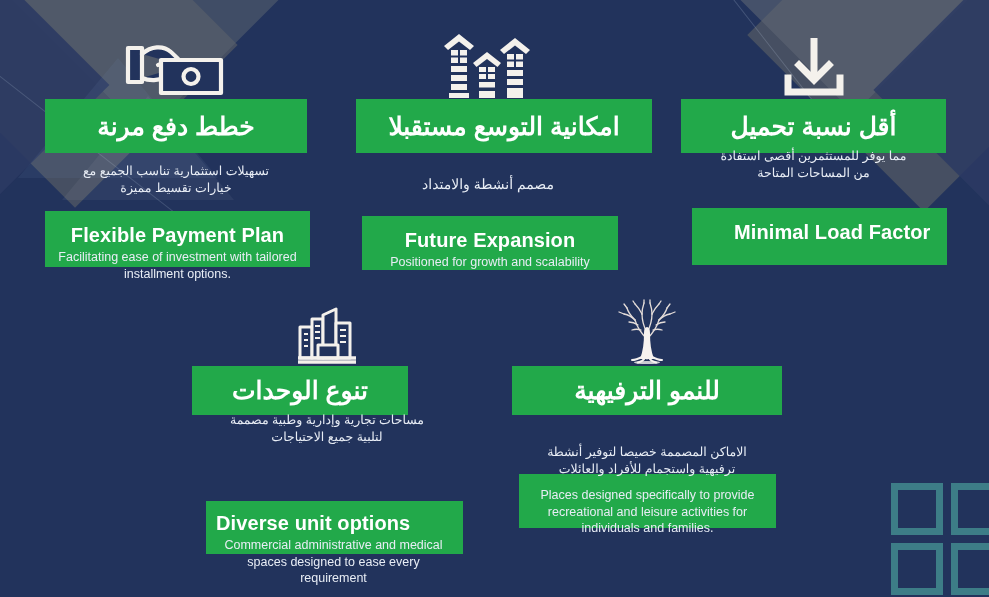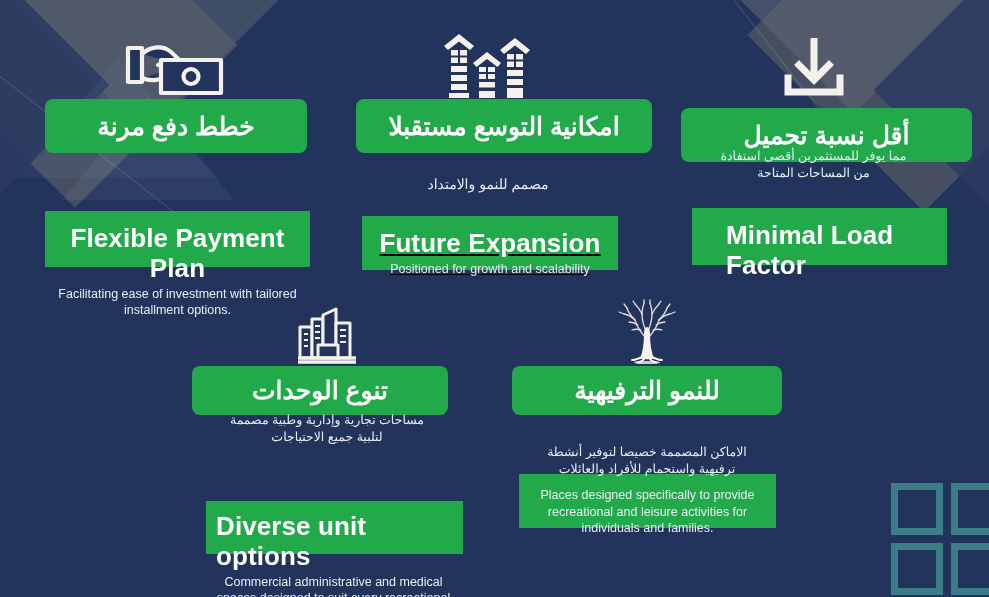--- a/index.html
+++ b/index.html
@@ -142,21 +142,20 @@
   .bar {
     position: absolute;
     background: #22a94a;
     box-sizing: border-box;
     z-index: 2;
   }
   .bar-ar {
     display: flex;
     align-items: center;
     justify-content: center;
-    border-radius: 8px;
   }
   .title-ar {
     color: #ffffff;
     font-size: 25px;
     font-weight: 700;
     direction: rtl;
     unicode-bidi: bidi-override;
     line-height: 1;
     white-space: nowrap;
     letter-spacing: .2px;
@@ -186,21 +185,21 @@
   }
   .en-inner {
     position: relative;
     z-index: 2;
     padding: 0 12px;
     box-sizing: border-box;
   }
   .title-en {
     color: #ffffff;
     font-weight: 700;
-    font-size: 26px;
+    font-size: 20px;
     line-height: 1.15;
     letter-spacing: .1px;
     margin: 0;
   }
   .desc-en {
     color: #e8edf5;
     font-size: 12.5px;
     line-height: 1.32;
     margin: 2px 0 0 0;
   }
@@ -240,20 +239,22 @@
         <path d="M17 18 C26 10 38 9 46 16 C52 21 56 26 59 30" fill="#22335c"></path>
         <path d="M17 42 C24 45 34 45 41 41 C46 38 50 34 54 31" fill="#22335c"></path>
         <path d="M33 29 C38 26 45 27 49 31" fill="none"></path>
         <rect x="36" y="24" width="60" height="33" fill="#22335c"></rect>
         <circle cx="66" cy="40.5" r="7.5" fill="#22335c"></circle>
       </svg>
     </div>
     <div class="bar bar-ar" style="left:45px; top:99px; width:262px; height:54px;">
       <span class="title-ar">خطط دفع مرنة</span>
     </div>
+    <div class="desc-ar" style="left:45px; top:163px; width:262px; white-space:pre-line;">تسهيلات استثمارية تناسب الجميع مع
+خيارات تقسيط مميزة</div>
 
     <div class="en-block" style="left:45px; top:211px; width:265px; height:80px;">
       <div class="en-green" style="width:265px; height:56px;"></div>
       <div class="en-inner align-center" style="padding-top:13px;">
         <p class="title-en">Flexible Payment Plan</p>
         <p class="desc-en">Facilitating ease of investment with tailored installment options.</p>
       </div>
     </div>
 
     <div class="icon-wrap" style="left:340px; top:26px; width:295px; height:72px;">
@@ -284,77 +285,77 @@
           <rect x="46" y="37" width="2" height="12"></rect>
           <rect x="39" y="42" width="16" height="2"></rect>
           <rect x="74" y="24" width="2" height="13"></rect>
           <rect x="67" y="29.5" width="16" height="2"></rect>
         </g>
       </svg>
     </div>
     <div class="bar bar-ar" style="left:356px; top:99px; width:296px; height:54px;">
       <span class="title-ar">امكانية التوسع مستقبلا</span>
     </div>
-    <div class="desc-ar" style="left:340px; top:175px; width:296px; white-space:pre-line; font-size:14px;">مصمم للنمو والامتداد</div>
-
-    <div class="en-block" style="left:362px; top:216px; width:256px; height:70px;text-decoration:underline;">
+    <div class="desc-ar" style="left:340px; top:175px; width:296px; white-space:pre-line; font-size:14px;">مصمم أنشطة والامتداد</div>
+
+    <div class="en-block" style="left:362px; top:216px; width:256px; height:70px;">
       <div class="en-green" style="width:256px; height:54px;"></div>
       <div class="en-inner align-center" style="padding-top:13px;">
         <p class="title-en">Future Expansion</p>
         <p class="desc-en">Positioned for growth and scalability</p>
       </div>
     </div>
 
     <div class="icon-wrap" style="left:681px; top:30px; width:265px; height:68px;">
       <svg width="64" height="60" viewBox="0 0 64 60" fill="none" stroke="#f4f1ec" stroke-width="7" stroke-linecap="square" stroke-linejoin="miter">
         <path d="M32 3 L32 38"></path>
         <path d="M17 27 L32 42 L47 27" fill="none"></path>
         <path d="M6 40 L6 54 L58 54 L58 40"></path>
       </svg>
     </div>
-    <div class="bar bar-ar" style="left:681px; top:108px; width:291px; height:54px;">
+    <div class="bar bar-ar" style="left:681px; top:99px; width:265px; height:54px;">
       <span class="title-ar">أقل نسبة تحميل</span>
     </div>
     <div class="desc-ar" style="left:681px; top:148px; width:265px; white-space:pre-line;">مما يوفر للمستثمرين أقصى استفادة
 من المساحات المتاحة</div>
 
     <div class="en-block" style="left:692px; top:208px; width:255px; height:80px;">
       <div class="en-green" style="width:255px; height:57px;"></div>
-      <div class="en-inner align-left" style="padding-top:13px; padding-left:34px;">
+      <div class="en-inner align-left" style="padding-top:13px; padding-left:22px;margin-left:20px;">
         <p class="title-en">Minimal Load Factor</p>
       </div>
     </div>
 
     <div class="icon-wrap" style="left:192px; top:303px; width:270px; height:62px;">
       <svg width="62" height="60" viewBox="0 0 62 60" fill="none" stroke="#f4f1ec" stroke-width="3" stroke-linejoin="round">
         <rect x="4" y="22" width="12" height="31" fill="#22335c"></rect>
         <rect x="16" y="14" width="11" height="39" fill="#22335c"></rect>
         <path d="M27 10 L40 4 L40 53 L27 53 Z" fill="#22335c"></path>
         <rect x="40" y="18" width="14" height="35" fill="#22335c"></rect>
         <rect x="22" y="40" width="20" height="13" fill="#22335c"></rect>
         <path d="M2 53 L60 53" stroke-width="3.4"></path>
         <path d="M2 57 L60 57" stroke-width="3.4"></path>
         <g stroke-width="1.8">
           <path d="M8 29 L12 29 M8 35 L12 35 M8 41 L12 41"></path>
           <path d="M19 21 L24 21 M19 27 L24 27 M19 33 L24 33"></path>
           <path d="M44 25 L50 25 M44 31 L50 31 M44 37 L50 37"></path>
         </g>
       </svg>
     </div>
-    <div class="bar bar-ar" style="left:192px; top:366px; width:256px; height:49px;">
+    <div class="bar bar-ar" style="left:192px; top:366px; width:216px; height:49px;">
       <span class="title-ar">تنوع الوحدات</span>
     </div>
     <div class="desc-ar" style="left:192px; top:412px; width:270px; white-space:pre-line;">مساحات تجارية وإدارية وطبية مصممة
 لتلبية جميع الاحتياجات</div>
 
     <div class="en-block" style="left:206px; top:501px; width:257px; height:80px;">
       <div class="en-green" style="width:257px; height:53px;"></div>
       <div class="en-inner align-left" style="padding-top:11px; padding-left:10px;">
         <p class="title-en">Diverse unit options</p>
-        <p class="desc-en align-center" style="text-align:center;">Commercial administrative and medical spaces designed to suit every recreational</p>
+        <p class="desc-en align-center" style="text-align:center;">Commercial administrative and medical spaces designed to ease every requirement</p>
       </div>
     </div>
 
     <div class="icon-wrap" style="left:512px; top:300px; width:270px; height:65px;">
       <svg width="72" height="66" viewBox="0 0 72 66" fill="none">
         <g stroke="#efe6e0" stroke-width="1.3" stroke-linecap="round" fill="none" opacity=".95">
           <path d="M36 60 L36 34"></path>
           <path d="M36 40 C30 34 26 28 24 21"></path>
           <path d="M36 40 C42 34 46 28 48 21"></path>
           <path d="M36 34 C33 28 31 22 31 15"></path>

